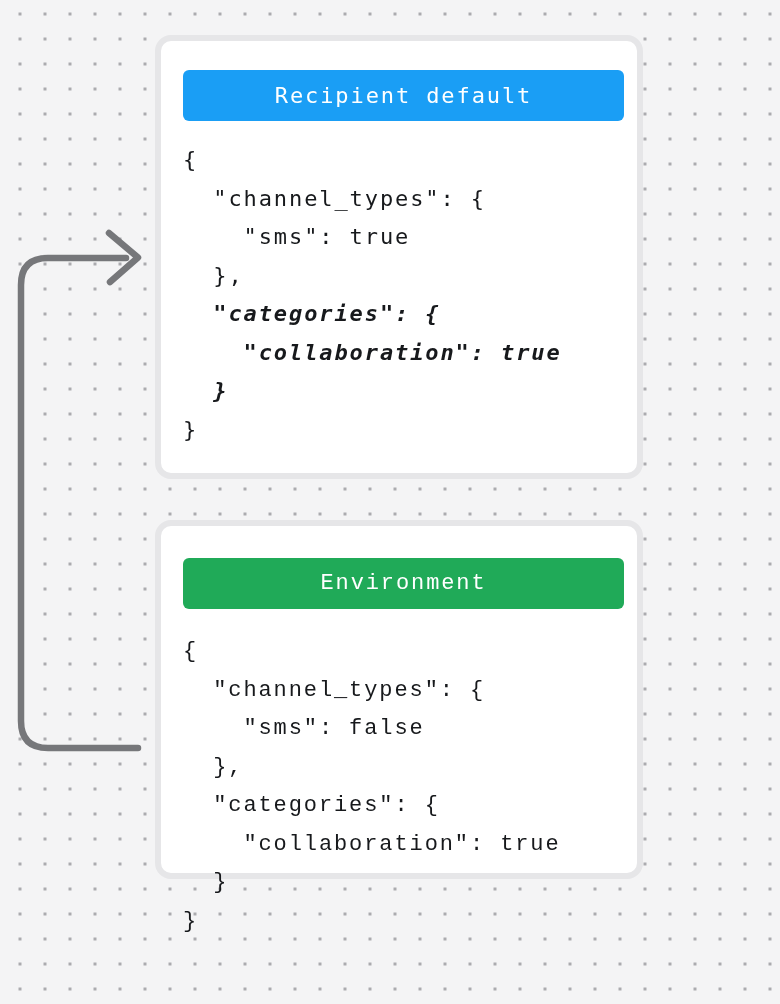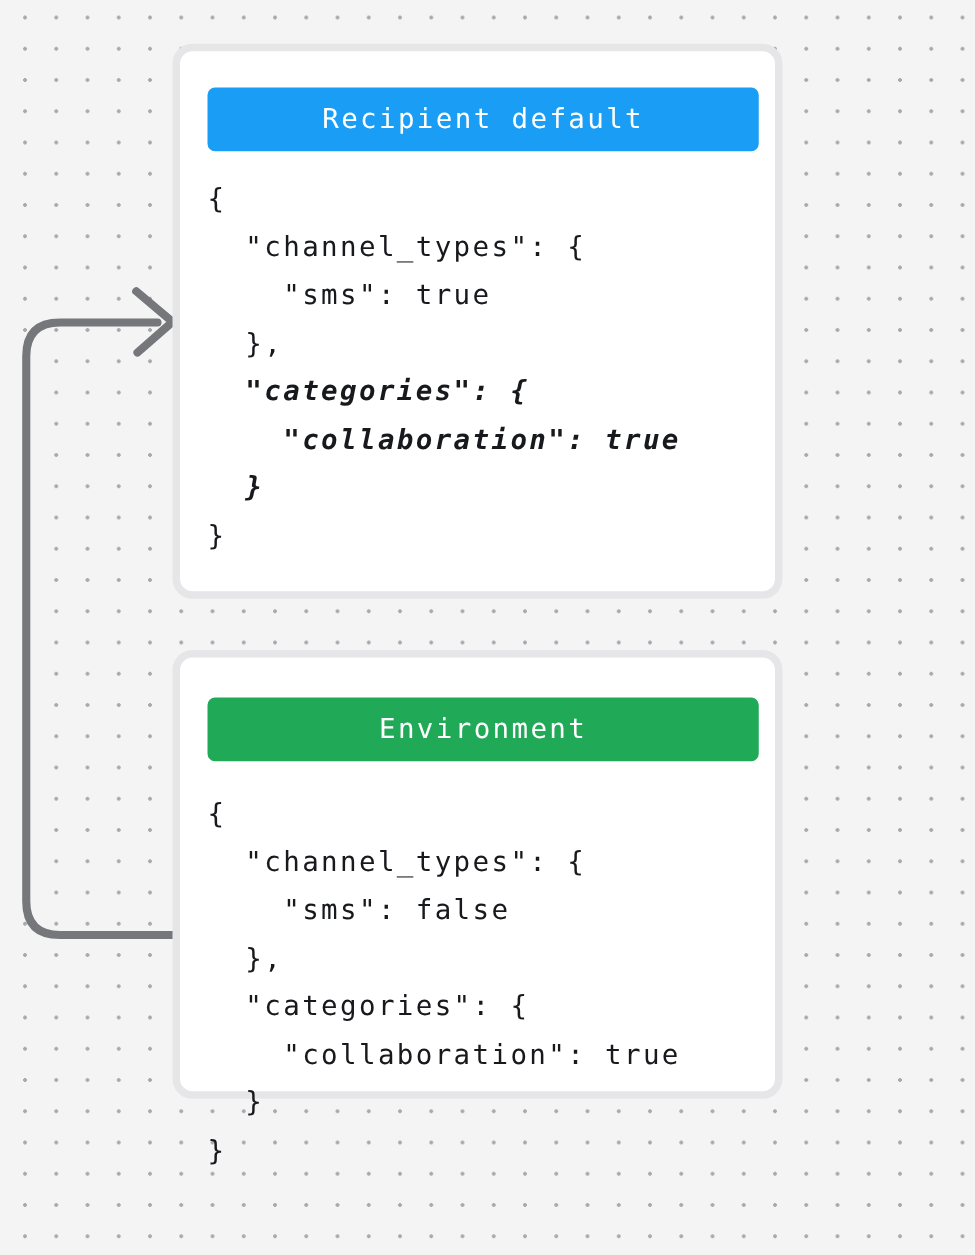--- a/index.html
+++ b/index.html
@@ -12,29 +12,29 @@
     height: 1004px;
     background-color: #f4f4f5;
     background-image: radial-gradient(circle, var(--dot, #aaaaae) 1.4px, rgba(0,0,0,0) 1.7px);
     background-size: 25px 25px;
     background-position: 7.5px 1.5px;
     overflow: hidden;
   }
 
   .card {
     position: absolute;
-    left: 138px;
+    left: 155px;
     width: 488px;
     background: #ffffff;
     border: 6px solid #e6e6e8;
     border-radius: 16px;
     padding: 29px 13px 20px 22px;
   }
   .card.card-top { top: 35px; height: 444px; }
-  .card.card-bottom { top: 520px; height: 359px; padding-top: 32px; }
+  .card.card-bottom { top: 520px; height: 359px; padding-top: 32px; font-family: Liberation Mono, monospace; }
 
   .card-header {
     height: 51px;
     border-radius: 6px;
     display: flex;
     align-items: center;
     justify-content: center;
     color: #ffffff;
     font-size: 22px;
     letter-spacing: 1.9px;

